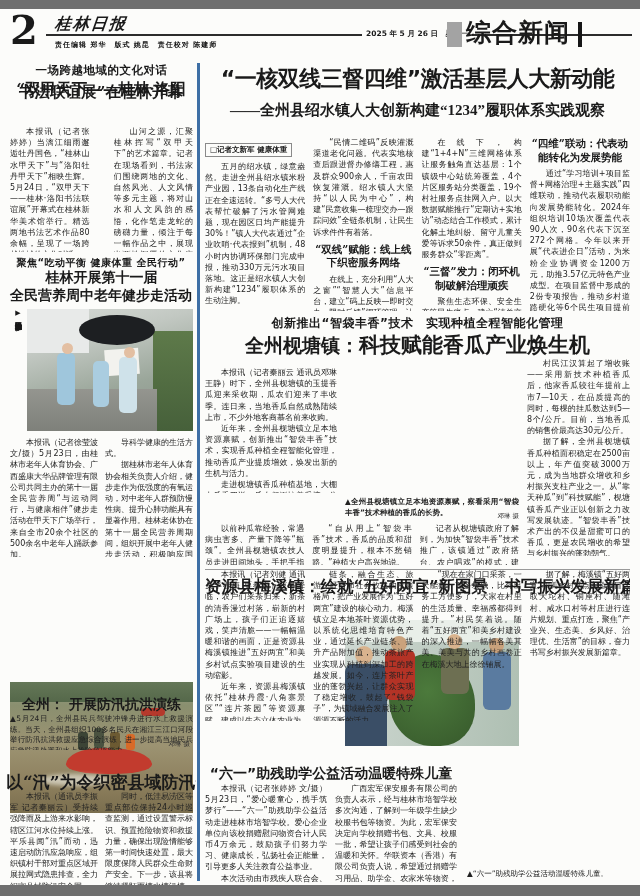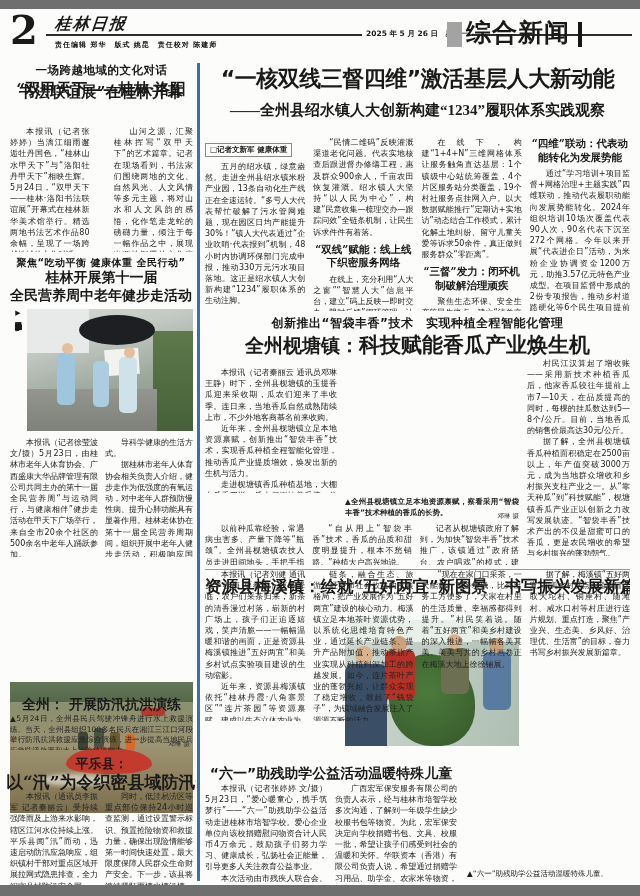--- a/index.html
+++ b/index.html
@@ -82,21 +82,20 @@
     <div style="left:68px;top:50px;width:10px;height:18px;border-radius:3px;background:#3c4436;"></div>
     <div style="left:84px;top:46px;width:10px;height:20px;border-radius:3px;background:#4a5240;"></div>
     <div style="left:100px;top:50px;width:10px;height:18px;border-radius:3px;background:#6c5a32;"></div>
     <div style="left:116px;top:52px;width:9px;height:16px;border-radius:3px;background:#d86a28;"></div>
     <div style="left:30px;top:92px;width:70px;height:12px;border-radius:50%;background:rgba(245,245,235,.6);filter:blur(2px);"></div>
   </div>
   <div class="abs ctr serif nowrap" style="left:10px;top:687px;width:183px;font-size:14px;font-weight:900;">全州： 开展防汛抗洪演练</div>
   <div class="abs caption" style="left:10px;top:705px;width:183px;height:36px;overflow:hidden;">▲5月24日，全州县民兵驾驶冲锋舟进行水上救援演练。当天，全州县组织100多名民兵在湘江三江口河段举行防汛抗洪救援应急综合演练，进一步提高当地民兵应急防汛处置和水上抢险救援能力。</div>
   <div class="abs credit" style="left:120px;top:731px;width:70px;">邓琳 摄</div>
 
-  <div class="abs ctr serif nowrap" style="left:10px;top:746px;width:183px;font-size:13px;font-weight:900;">平乐县：</div>
   <div class="abs ctr serif nowrap" style="left:6px;top:762px;width:190px;font-size:17px;font-weight:900;">以“汛”为令织密县域防汛安全网</div>
   <div class="abs cols" style="left:10px;top:782px;width:183px;height:94px;gap:7px;">
     <div class="col">
         <p>本报讯（通讯员李振军 记者秦丽云）受持续强降雨及上游来水影响，辖区江河水位持续上涨。平乐县闻“汛”而动，迅速启动防汛应急响应，组织镇村干部对重点区域开展拉网式隐患排查，全力织密县域防汛安全网。</p>
       </div>
     <div class="col">
         <p>同时，低洼易涝区等重点部位保持24小时巡查监测，通过设置警示标识、预置抢险物资和救援力量，确保出现险情能够第一时间快速处置，最大限度保障人民群众生命财产安全。下一步，该县将继续紧盯雨情水情汛情，强化值班值守和会商研判，确保安全度汛。</p>
       </div>
   </div>
 

